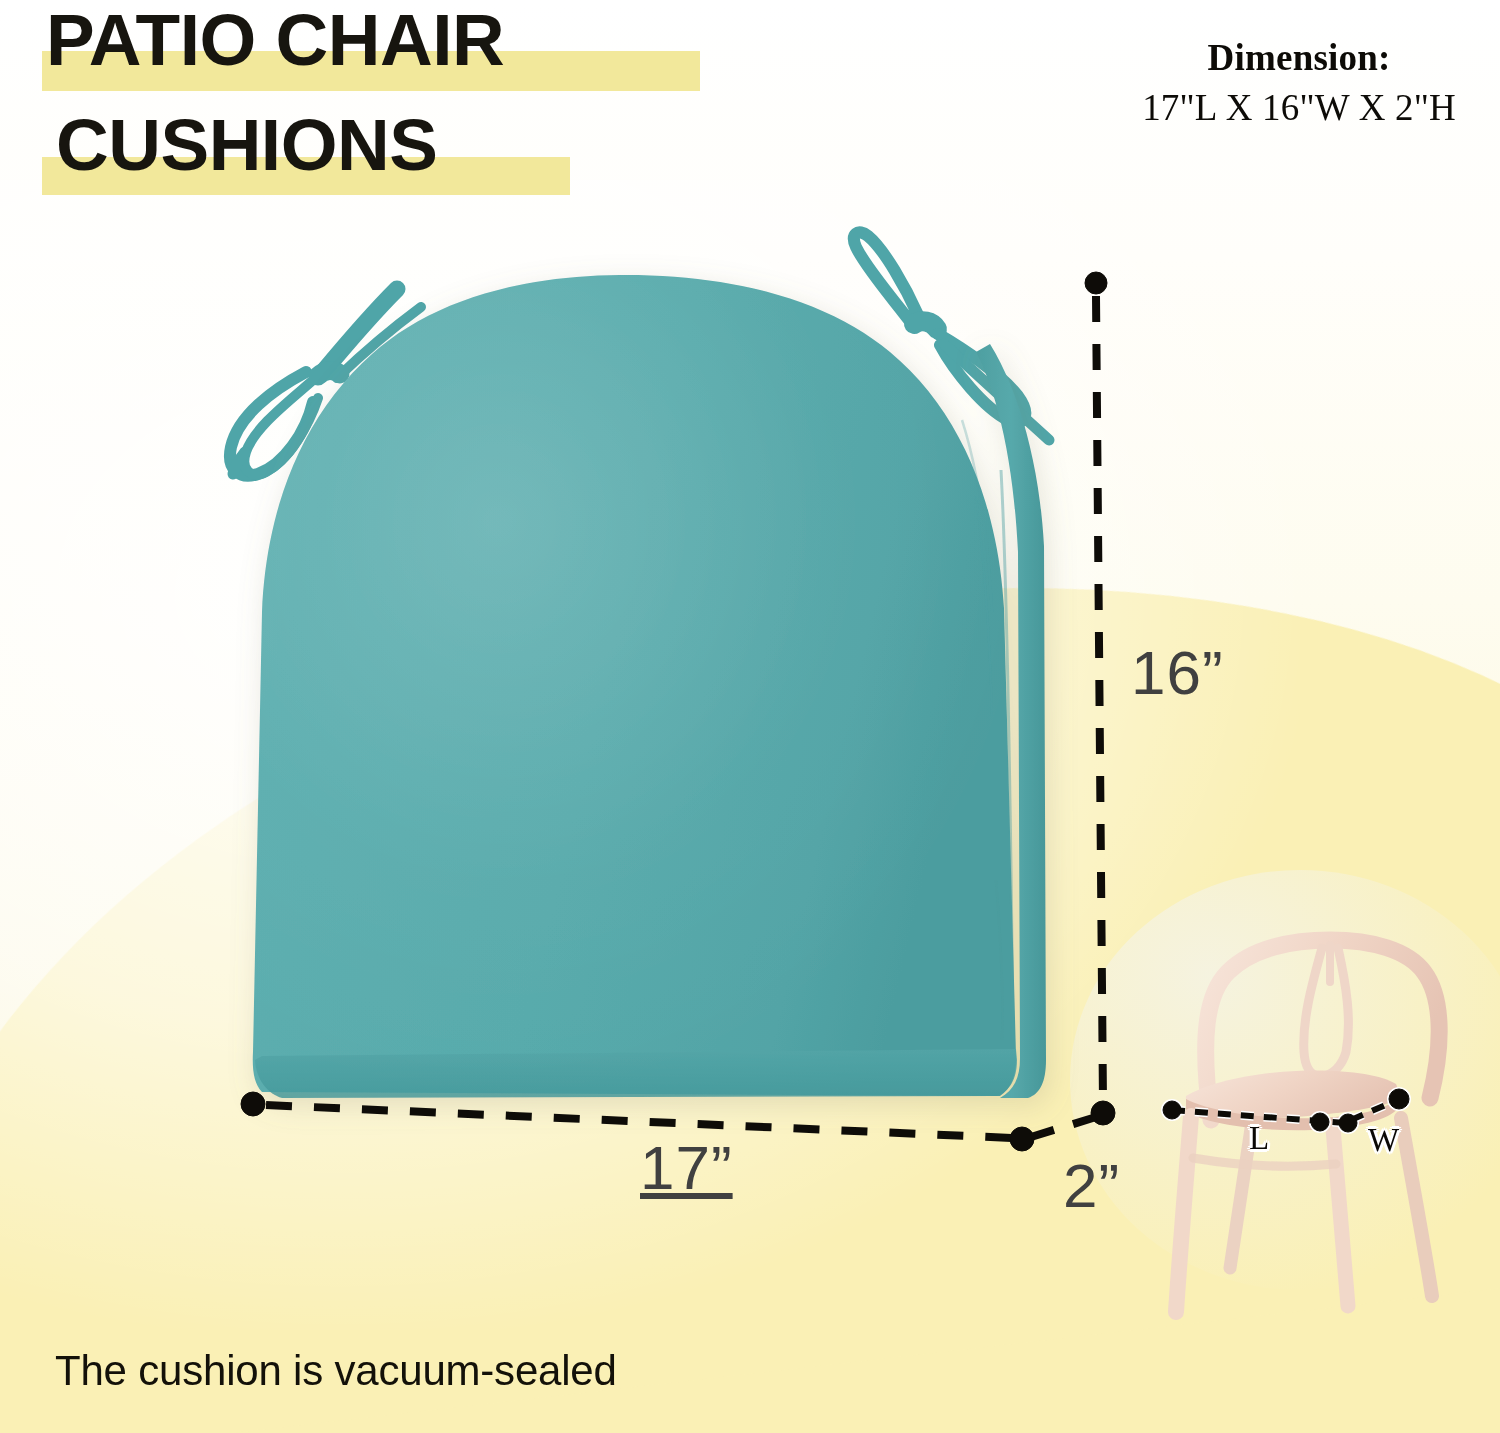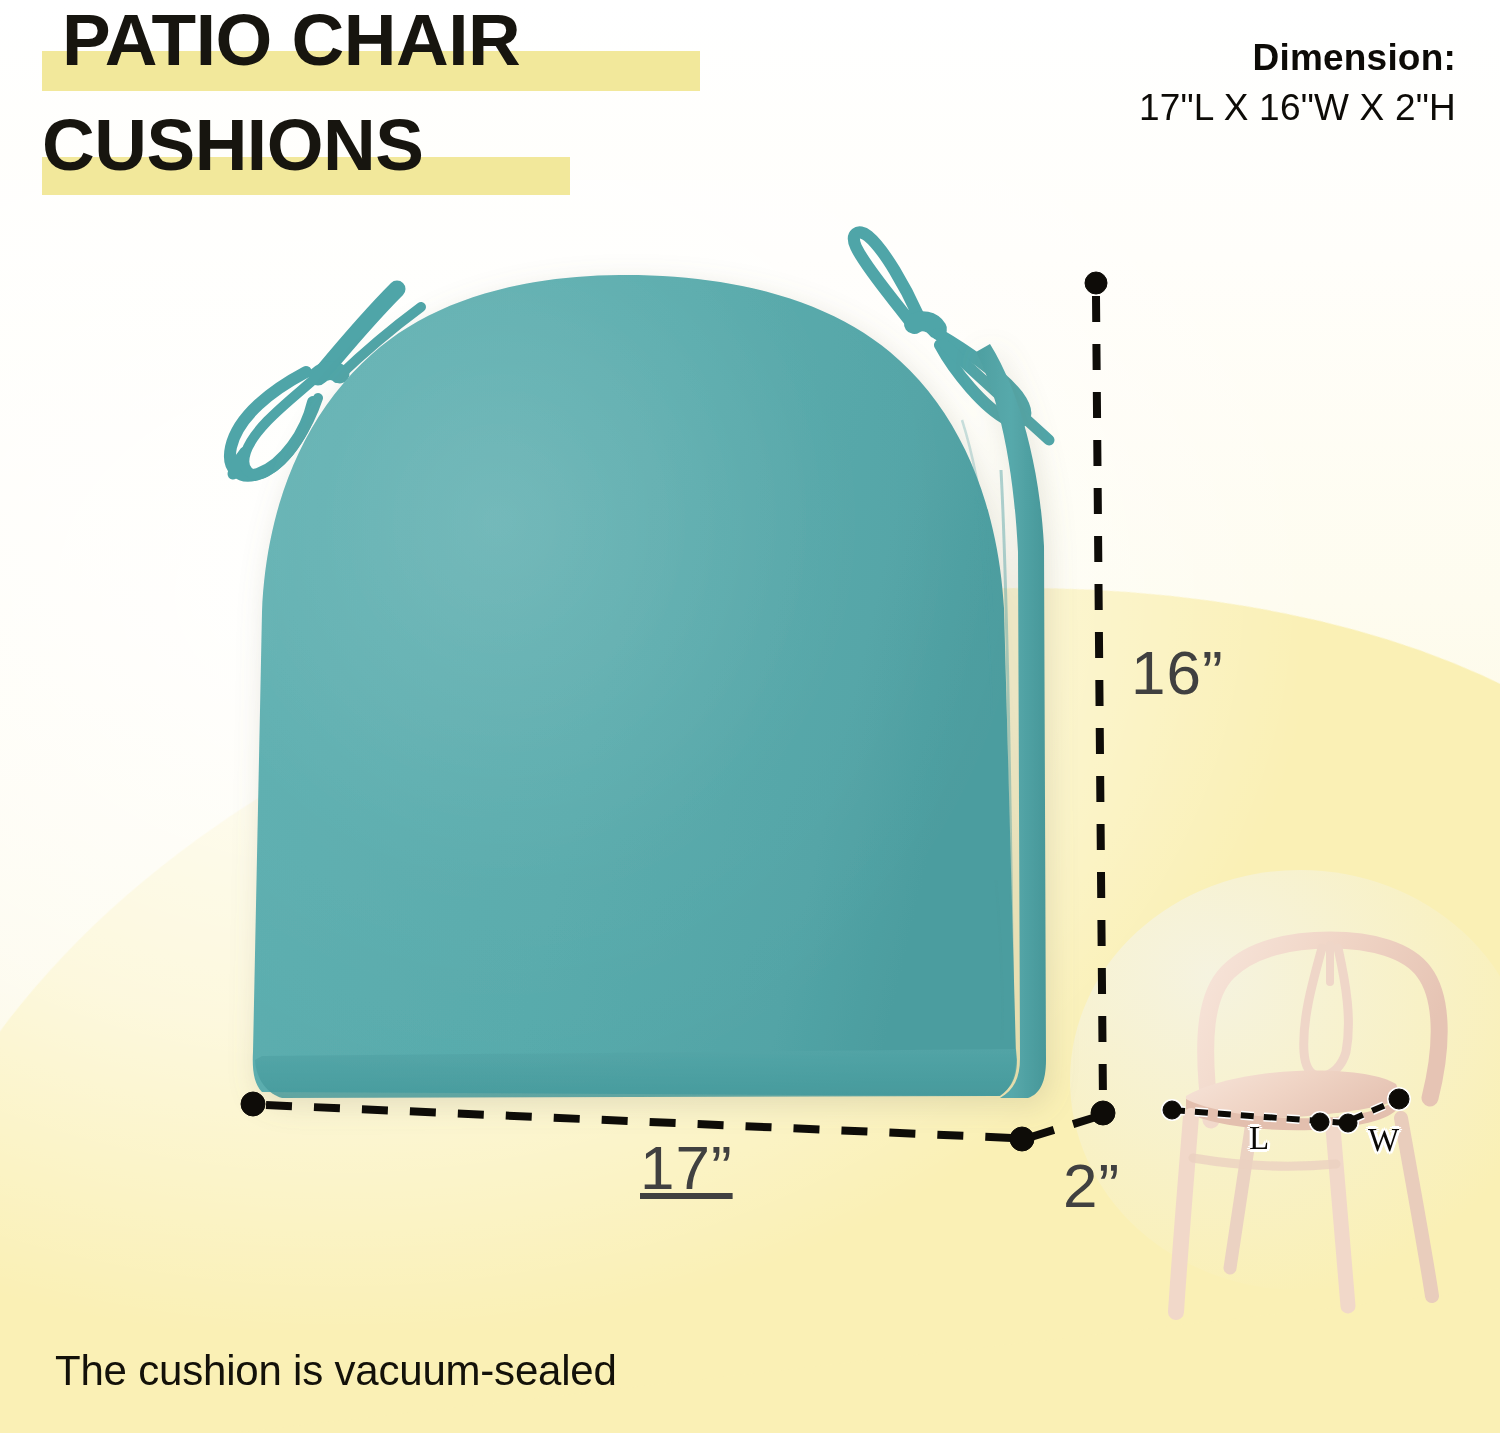--- a/index.html
+++ b/index.html
@@ -43,27 +43,27 @@
   .title-wrap{ position:absolute; left:42px; top:4px; }
   .hl{ position:absolute; background:#F2E89B; z-index:1; }
   .hl-1{ left:0; top:47px; width:658px; height:40px; }
   .hl-2{ left:0; top:153px; width:528px; height:38px; }
   .title-line{
     position:relative; z-index:2;
     font-weight:bold; font-size:73px; line-height:0.98;
     letter-spacing:-0.5px; color:#17150F;
     white-space:nowrap;
   }
-  .title-line.l1{ margin-left:20px; }
-  .title-line.l2{ margin-top:33px; }
+  .title-line.l1{ margin-left:4px; }
+  .title-line.l2{ margin-top:33px; margin-left:14px; }
 
   
   .dim-header{
     position:absolute; right:44px; top:36px;
-    text-align:right; color:#0D0B07;
+    text-align:center; color:#0D0B07;font-family:Liberation Serif, serif;
   }
   .dim-label{ font-size:37px; font-weight:bold; letter-spacing:0.2px; line-height:1.18; }
   .dim-value{ font-size:37px; font-weight:normal; letter-spacing:0.2px; line-height:1.3; margin-top:4px; }
 
   
   #cushion-area{ position:absolute; left:0; top:0; width:1500px; height:1433px; pointer-events:none; }
   #cushion-area svg{ width:1500px; height:1433px; display:block; }
 
   
   .ann{

